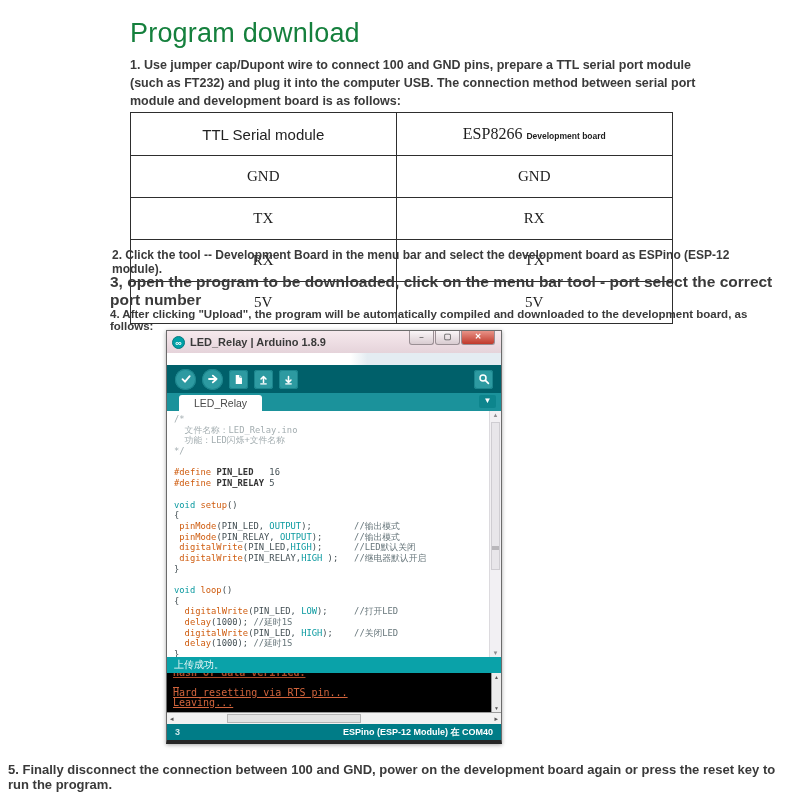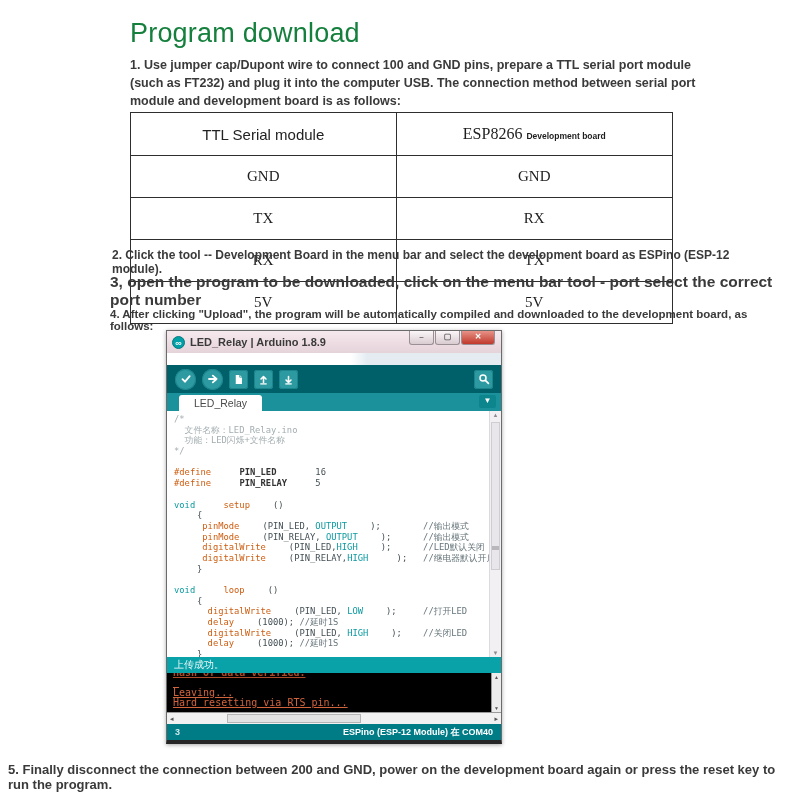--- a/index.html
+++ b/index.html
@@ -61,21 +61,21 @@
              color:#fff; font-size:8px; line-height:12px; text-align:center; border-radius:2px; }
   .editor { position:relative; height:246px; background:#fff; overflow:hidden; }
   .code { padding:3px 14px 0 7px; }
   .code-line { height:10.7px; line-height:10.7px; font-family:"DejaVu Sans Mono", monospace;
                font-size:8.8px; white-space:pre; color:#434f54; }
   .tok-c  { color:#a3adb0; }
   .tok-c2 { color:#66757a; }
   .tok-d  { color:#cf5c0f; }
   .tok-f  { color:#cf5c0f; }
   .tok-k  { color:#0b9aa0; }
-  .tok-p  { color:#434f54;padding-left:23px; }
+  .tok-p  { color:#434f54; }
   .tok-b  { color:#333; font-weight:bold; }
   .vscroll { position:absolute; right:0; top:0; width:12px; height:100%;
              background:#f2f0f3; border-left:1px solid #dcdade; }
   .vthumb { position:absolute; left:1px; right:1px; top:11px; height:60%;
             background:#e8e6ea; border:1px solid #cfcdd2; }
   .varr { position:absolute; left:0; width:100%; text-align:center; font-size:6px; color:#8e8c90; }
   .varr.up { top:1px; } .varr.down { bottom:1px; }
   .vmark { position:absolute; left:2px; right:2px; top:55%; height:4px; background:#b9b7bb; }
   .statusstrip { height:16px; background:#0aa2a9; color:#eaf7f7; font-size:10px;
                  line-height:16px; padding-left:7px; }
@@ -233,37 +233,37 @@
     </div>
 
     <div class="statusstrip">
       <span>上传成功。</span>
     </div>
 
     <div class="console">
       <div>
           <div class="console-line clipped">Hash of data verified.</div>
           <div class="console-line">&nbsp;</div>
+          <div class="console-line">Hard resetting via RTS pin...</div>
           <div class="console-line">Leaving...</div>
-          <div class="console-line">Hard resetting via RTS pin...</div>
         </div>
       <div class="cscroll">
         <span class="carr up">▲</span>
         <span class="carr down">▼</span>
       </div>
     </div>
 
     <div class="hscroll">
       <span class="harr left">◂</span>
       <span class="hthumb"></span>
       <span class="harr right">▸</span>
     </div>
 
     <div class="bottombar">
       <span class="bb-left">3</span>
       <span>ESPino (ESP-12 Module) 在 COM40</span>
     </div>
 
   </div>
 
-  <p class="step s5">5. Finally disconnect the connection between 200 and GND, power on the development board again or press the reset key to run the program.</p>
+  <p class="step s5">5. Finally disconnect the connection between 100 and GND, power on the development board again or press the reset key to run the program.</p>
 
 </div>
 
 </body></html>

